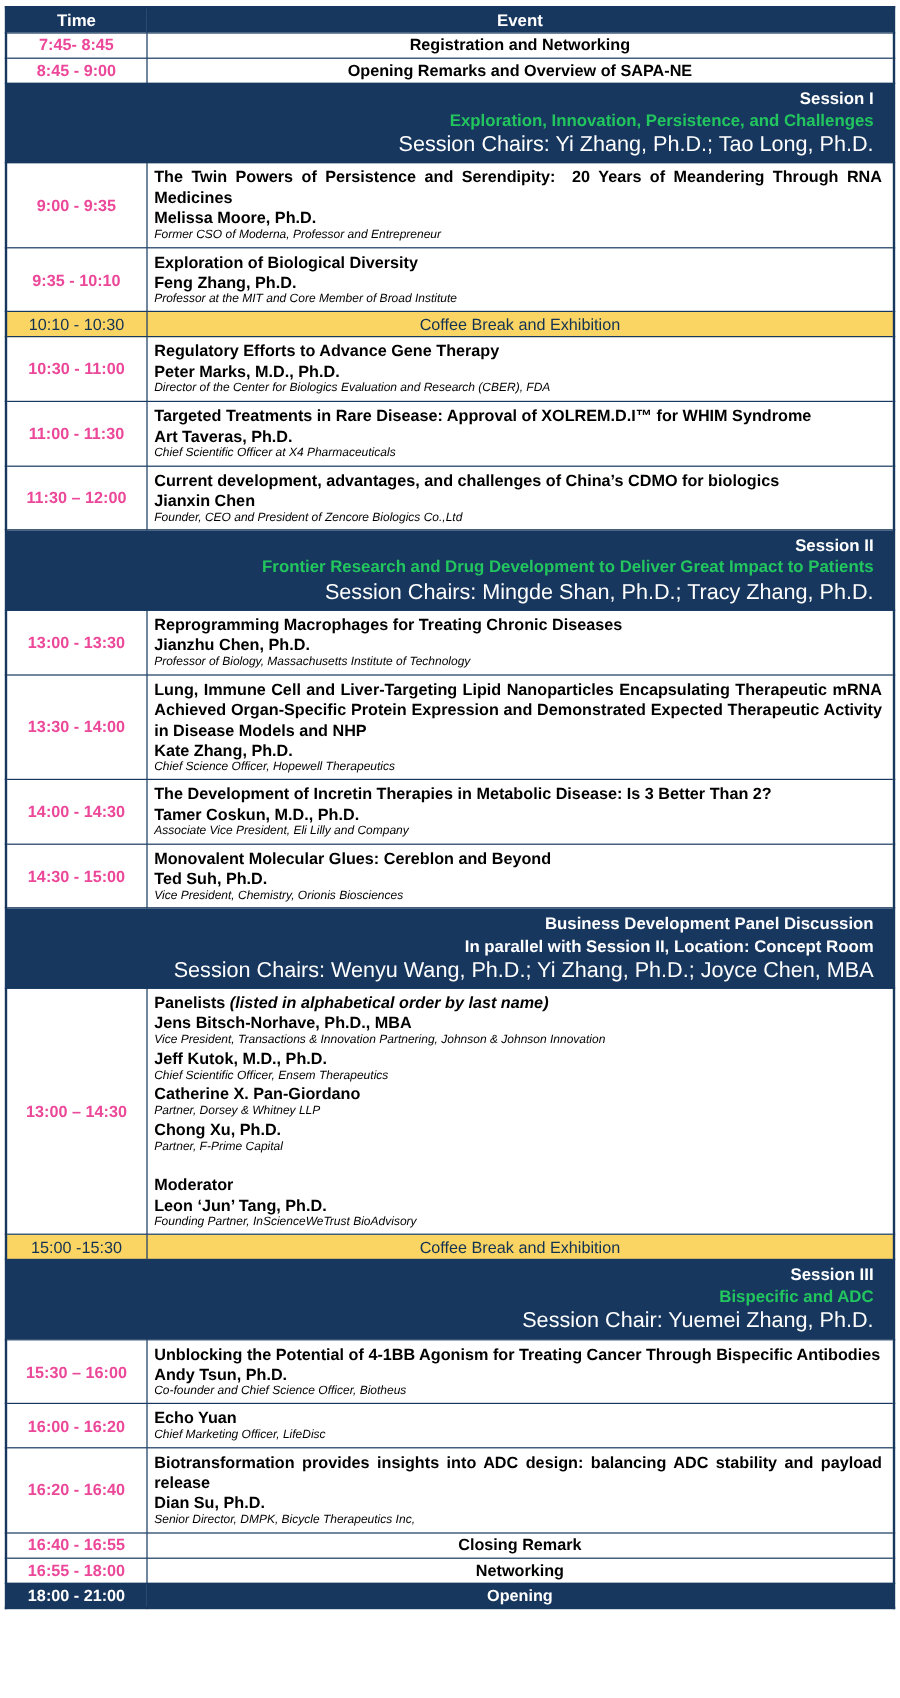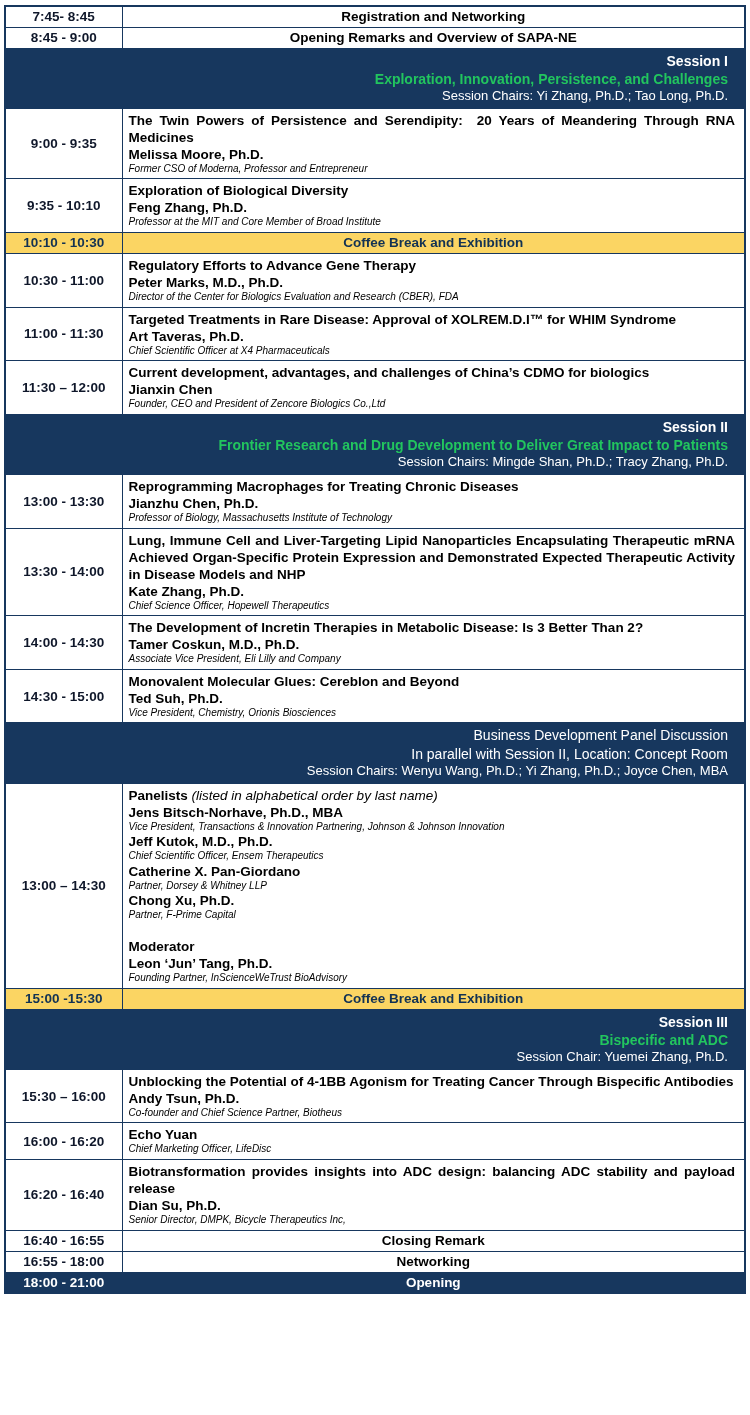--- a/index.html
+++ b/index.html
@@ -8,64 +8,68 @@
     padding:5px 4px 4px 4px;
     font-family:"Liberation Sans", sans-serif;
     background:#ffffff;
   }
   table.schedule {
     width:100%; border-collapse:collapse; table-layout:fixed;
     border:2px solid #17375e;
   }
   td { border:1.5px solid #17375e; vertical-align:middle; box-sizing:border-box; }
   .time-cell {
-    width:117px; text-align:center; font-weight:bold; font-size:13.5px; color:#0f172a;
+    width:117px; text-align:center; font-weight:bold; font-size:13.5px; color:#ec4899;
     padding:2px 2px;
   }
   .event-cell { font-size:13.5px; color:#000; }
 
   
   .row-header td { background:#17375e; color:#ffffff; font-weight:bold;
     text-align:center; font-size:14px; height:21px; padding:1px; }
 
   
   .row-simple td { font-weight:bold; text-align:center; font-size:13.5px; height:21px; padding:1px; }
 
   
-  .row-break td { background:#fbd563; color:#123253; font-weight:bold;
+  .row-break td { background:#fbd563; color:#123253; font-weight:normal;
     text-align:center; font-size:13.5px; height:21px; padding:1px; }
 
   
   .row-banquet td { background:#17375e; color:#ffffff; font-weight:bold;
     text-align:center; font-size:13.5px; height:21px; padding:1px; }
 
   
   .row-section td { background:#17375e; text-align:right; padding:3px 16px; }
   .sec-line { line-height:1.3; }
   .sec-title { color:#ffffff; font-weight:bold; font-size:14px; }
   .sec-gold  { color:#22c55e; font-weight:bold; font-size:14px; }
-  .sec-white { color:#ffffff; font-weight:normal; font-size:14px; }
-  .sec-chairs{ color:#ffffff; font-weight:normal; font-size:13px; }
+  .sec-white { color:#ffffff; font-weight:bold; font-size:14px; }
+  .sec-chairs{ color:#ffffff; font-weight:normal; font-size:18px; }
 
   
   .row-talk .event-cell { text-align:left; padding:3px 9px 3px 6px; }
   .line { line-height:1.26; white-space:pre-wrap; }
   .line-title { font-weight:bold; text-align:justify; }
   .line-name  { font-weight:bold; }
   .line-role  { font-style:italic; font-weight:normal; font-size:10px; }
   .line-blank { height:16px; }
   .part-bold { font-weight:bold; }
-  .part-bold-italic { font-weight:normal; font-style:italic; }
+  .part-bold-italic { font-weight:bold; font-style:italic; }
 </style>
 </head>
 <body>
 
 <div class="page">
   <table class="schedule">
     <tbody>
+        <tr class="row-header">
+          <td class="time-cell">Time</td>
+          <td class="event-cell">Event</td>
+        </tr>
         <tr class="row-simple">
           <td class="time-cell">7:45- 8:45</td>
           <td class="event-cell">Registration and Networking</td>
         </tr>
         <tr class="row-simple">
           <td class="time-cell">8:45 - 9:00</td>
           <td class="event-cell">Opening Remarks and Overview of SAPA-NE</td>
         </tr>
         <tr class="row-section">
           <td colspan="2" class="section-cell">
@@ -191,21 +195,21 @@
             <div class="sec-line sec-title">Session III</div>
             <div class="sec-line sec-gold">Bispecific and ADC</div>
             <div class="sec-line sec-chairs">Session Chair: Yuemei Zhang, Ph.D.</div>
           </td>
         </tr>
         <tr class="row-talk">
           <td class="time-cell">15:30 – 16:00</td>
           <td class="event-cell">
             <div class="line line-title">Unblocking the Potential of 4-1BB Agonism for Treating Cancer Through Bispecific Antibodies</div>
             <div class="line line-name">Andy Tsun, Ph.D.</div>
-            <div class="line line-role">Co-founder and Chief Science Partner, Biotheus</div>
+            <div class="line line-role">Co-founder and Chief Science Officer, Biotheus</div>
           </td>
         </tr>
         <tr class="row-talk">
           <td class="time-cell">16:00 - 16:20</td>
           <td class="event-cell">
             <div class="line line-name">Echo Yuan</div>
             <div class="line line-role">Chief Marketing Officer, LifeDisc</div>
           </td>
         </tr>
         <tr class="row-talk">

